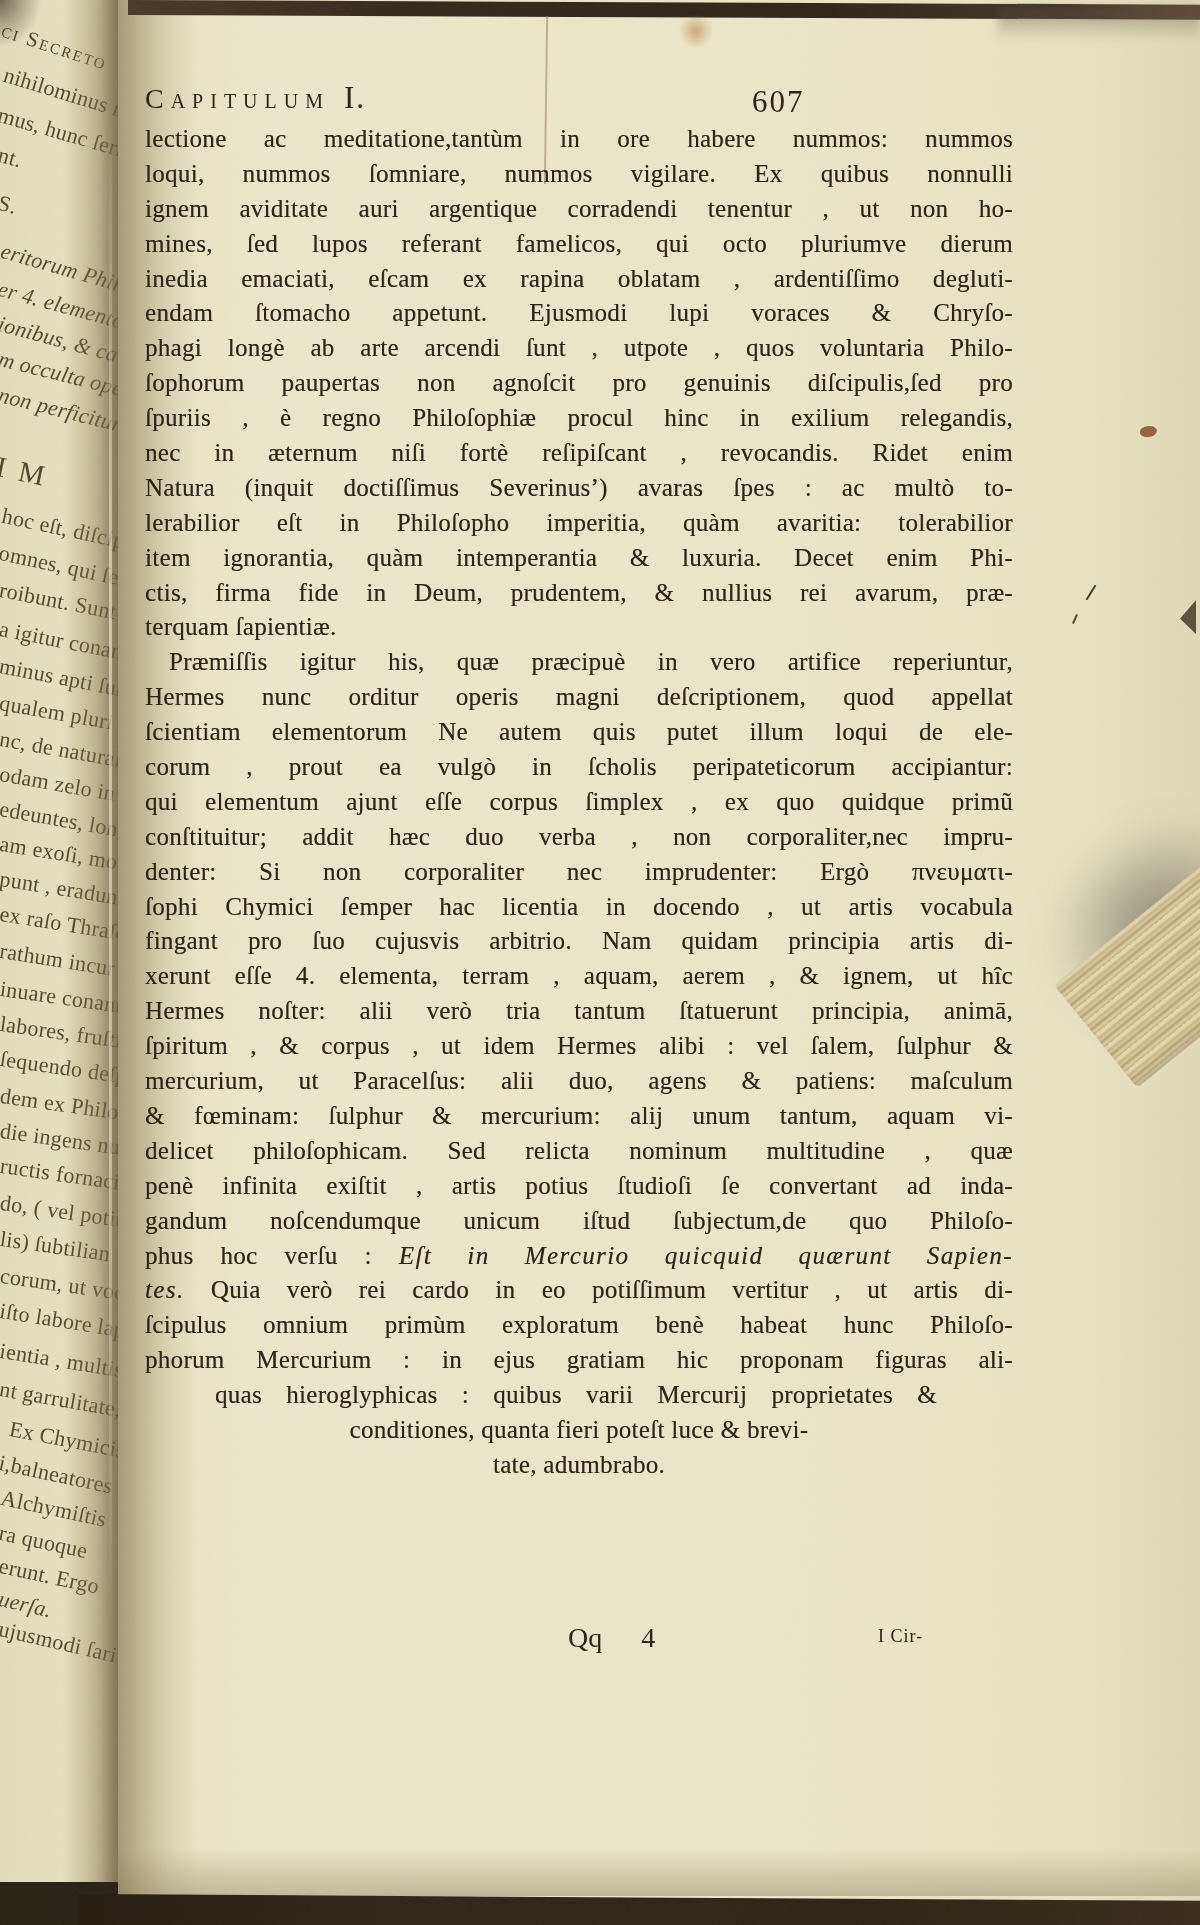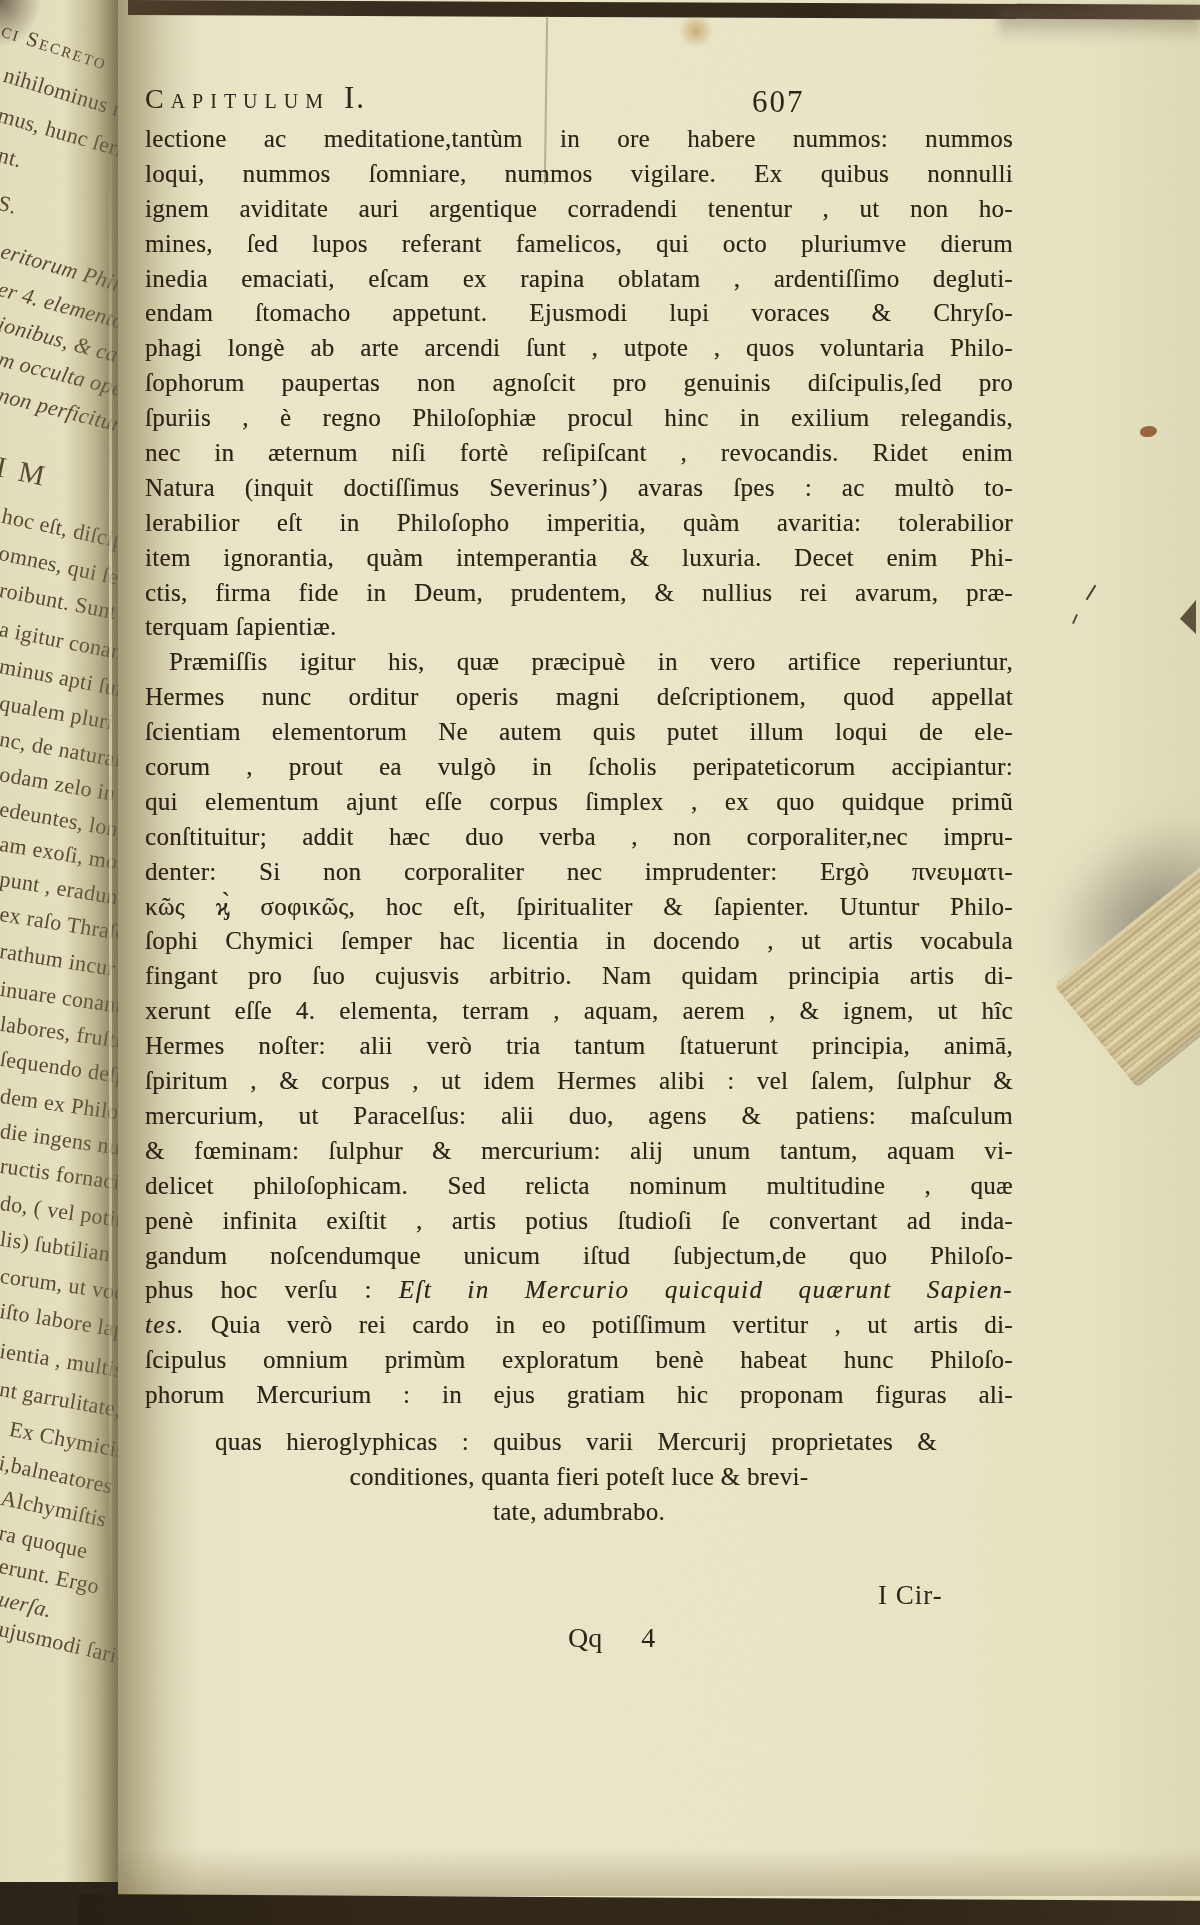--- a/index.html
+++ b/index.html
@@ -45,25 +45,25 @@
   .header{position:absolute;left:27px;top:80px;width:670px;text-align:left;
     color:#2c2115;font-variant:small-caps;font-size:28px;letter-spacing:7px;white-space:nowrap;}
   .header .word::first-letter{font-size:37px;letter-spacing:8px;}
   .header .num{font-size:31px;font-variant:normal;margin-left:14px;letter-spacing:2px;}
   .folio{position:absolute;left:634px;top:84px;font-size:31px;color:#2c2115;letter-spacing:2px;}
   .textblock{position:absolute;left:27px;top:122px;width:868px;color:#2b2014;
     font-size:25px;letter-spacing:.3px;text-shadow:.3px .3px .4px rgba(43,32,20,.45);}
   .ln{height:34.9px;line-height:34.9px;text-align:justify;text-align-last:justify;white-space:nowrap0;}
   .ln.end{text-align-last:left;}
   .ln.indent{text-indent:24px;}
-  .ln.narrow{width:722px;margin-left:70px;margin-top:12px;}
+  .ln.narrow{width:722px;margin-left:70px;}
   .ln.center{text-align:center;text-align-last:center;}
   .ln em{font-style:italic;letter-spacing:1.4px;word-spacing:7px;}
   .sig{position:absolute;left:450px;top:1622px;font-size:28px;color:#2b2014;word-spacing:32px;}
-  .catch{position:absolute;left:760px;top:1580px;font-size:27px;color:#2b2014;letter-spacing:1px;}
+  .catch{position:absolute;left:760px;top:1626px;font-size:18px;color:#2b2014;letter-spacing:1px;}
   
   .crease{position:absolute;left:427px;top:16px;width:2px;height:168px;
     background:rgba(135,120,82,.5);transform:rotate(.8deg);filter:blur(.5px);}
   .stain-top{position:absolute;left:560px;top:14px;width:36px;height:34px;border-radius:50%;
     background:radial-gradient(circle,rgba(170,115,40,.5),rgba(170,115,40,0) 70%);}
   .ink-stain{position:absolute;left:1022px;top:426px;width:17px;height:11px;
     background:#8d4e26;border-radius:55% 45% 60% 40%;filter:blur(.6px);opacity:.85;}
   .pen-mark-1{position:absolute;left:972px;top:584px;width:2px;height:17px;
     background:#4a3a26;transform:rotate(32deg);}
   .pen-mark-2{position:absolute;left:956px;top:614px;width:2px;height:10px;
@@ -160,21 +160,20 @@
     <div class="ln">item ignorantia, quàm intemperantia &amp; luxuria. Decet enim Phi-</div>
     <div class="ln">ctis, firma fide in Deum,  prudentem, &amp; nullius rei avarum, præ-</div>
     <div class="ln end">terquam ſapientiæ.</div>
     <div class="ln indent">Præmiſſis igitur his, quæ præcipuè in vero artifice reperiuntur,</div>
     <div class="ln">Hermes nunc orditur operis magni deſcriptionem, quod appellat</div>
     <div class="ln">ſcientiam elementorum   Ne autem quis putet illum loqui de ele-</div>
     <div class="ln">corum , prout ea vulgò in ſcholis peripateticorum  accipiantur:</div>
     <div class="ln">qui elementum ajunt eſſe corpus ſimplex , ex quo quidque primũ</div>
     <div class="ln">conſtituitur; addit hæc duo verba ,  non corporaliter,nec impru-</div>
     <div class="ln">denter:  Si non corporaliter nec imprudenter:  Ergò πνευματι-</div>
-    <div class="ln">κῶς ϗ̀ σοφικῶς, hoc eſt, ſpiritualiter &amp; ſapienter.  Utuntur Philo-</div>
     <div class="ln">ſophi Chymici ſemper hac licentia in docendo , ut artis vocabula</div>
     <div class="ln">fingant pro ſuo cujusvis arbitrio.  Nam quidam principia artis di-</div>
     <div class="ln">xerunt eſſe 4. elementa, terram , aquam, aerem , &amp; ignem, ut hîc</div>
     <div class="ln">Hermes noſter: alii verò tria tantum ſtatuerunt principia, animā,</div>
     <div class="ln">ſpiritum , &amp; corpus , ut idem  Hermes alibi : vel ſalem, ſulphur &amp;</div>
     <div class="ln">mercurium, ut Paracelſus:  alii duo, agens  &amp; patiens:  maſculum</div>
     <div class="ln">&amp; fœminam: ſulphur &amp; mercurium: alij unum tantum, aquam vi-</div>
     <div class="ln">delicet philoſophicam.   Sed relicta nominum multitudine , quæ</div>
     <div class="ln">penè infinita exiſtit ,  artis potius ſtudioſi ſe convertant ad inda-</div>
     <div class="ln">gandum noſcendumque unicum iſtud ſubjectum,de quo Philoſo-</div>

